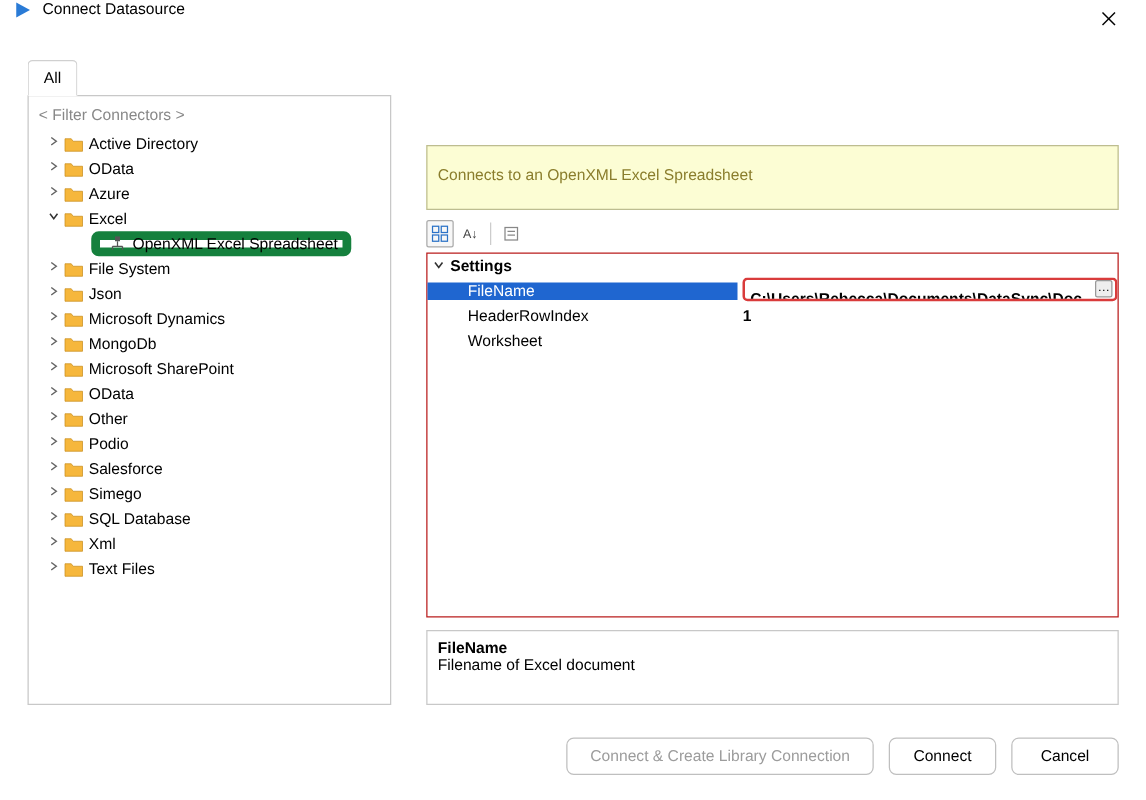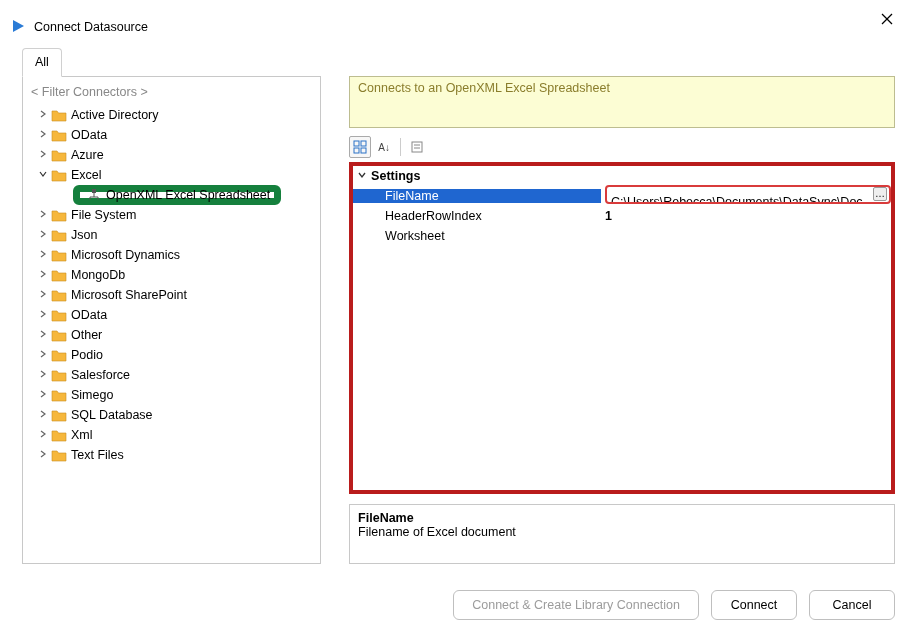--- a/index.html
+++ b/index.html
@@ -1,19 +1,19 @@
 <!DOCTYPE html>
 <html><head>
 <meta charset="utf-8">
 <style>
   * { box-sizing: border-box; font-family: "Segoe UI", Tahoma, sans-serif; }
   html, body { margin: 0; padding: 0; width: 917px; height: 640px; background: #fff; overflow: hidden; }
 
   
-  .titlebar { height: 34px; display: flex; align-items: flex-end; padding: 0 8px 0 10px; }
+  .titlebar { height: 34px; display: flex; align-items: flex-start; padding: 0 8px 0 10px; }
   .titlebar .app-icon { width: 16px; height: 16px; margin-right: 8px; }
   .titlebar .title { font-size: 12.5px; flex: 1; color: #000; }
   .titlebar .close { width: 44px; height: 30px; display: flex; align-items: center; justify-content: center; color: #000; }
 
   
   .tabs { position: absolute; left: 22px; top: 48px; display: flex; z-index: 2; }
   .tab { font-size: 12.5px; padding: 6px 12px 7px; border: 1px solid transparent; border-radius: 4px 4px 0 0; margin-right: 18px; cursor: default; }
   .tab.active { background: #fff; border-color: #d0d0d0; border-bottom-color: #fff; }
 
   
@@ -27,33 +27,33 @@
   .caret { width: 16px; text-align: center; color: #555; font-size: 10px; }
   .folder-icon { width:16px; height:16px; margin-right:4px; }
   .conn-icon { width:16px; height:16px; margin:0 4px 0 2px; display:inline-flex; align-items:center; justify-content:center; }
   .indent1 { padding-left: 6px; }
   .indent2 { padding-left: 28px; }
   .tree-text { }
   .highlight-box { border: 7px solid #15803d; border-radius: 6px; padding: 0 4px; display: inline-flex; align-items: center; height: 20px; }
 
   
   .right-panel { flex: 1; display: flex; flex-direction: column; }
-  .banner { background: #fcfdd4; border: 1px solid #bdbd90; font-size: 12.5px; color: #8a7d2c; padding: 4px 8px; height: 52px; }
+  .banner { background: #fcfdd4; border: 1px solid #bdbd90; font-size: 12.5px; color: #8a7d2c; padding: 16px 8px; height: 52px; margin-top: 40px; }
   .toolbar { margin-top: 6px; display: flex; gap: 2px; padding: 2px 0 4px; }
   .tb-btn { width: 22px; height: 22px; border: 1px solid #aaa; border-radius: 2px; display:flex; align-items:center; justify-content:center; background:#f7f7f7; }
   .tb-btn.flat { border-color: transparent; background: transparent; }
-  .prop-grid { flex:1; border:4px solid #b91c1c; display:flex; flex-direction:column; font-size:12.5px; }
+  .prop-grid { flex:1; border:1px solid #b91c1c; display:flex; flex-direction:column; font-size:12.5px; }
   .group-header { display:flex; align-items:center; padding:3px 4px; font-weight:600; }
   .group-header .chev { width:14px; display:inline-block; }
   .prop-row { display:flex; height:20px; align-items:center; }
   .prop-label { width:248px; padding-left:32px; }
   .prop-val { flex:1; padding-left:4px; overflow:hidden; text-overflow:ellipsis; white-space:nowrap; position:relative; }
   .prop-row.selected { }
   .prop-row.selected .prop-label { background:#1f66d0; color:#fff; }
-  .prop-row.selected .prop-val-inner { border:2px solid #d93b3b; border-radius:4px; font-weight:400; padding:8px 16px 0 4px; display:inline-block; height:19px; line-height:15px; width:100%; overflow:hidden; text-overflow:ellipsis; white-space:nowrap; }
+  .prop-row.selected .prop-val-inner { border:2px solid #d93b3b; border-radius:4px; font-weight:700; padding:8px 16px 0 4px; display:inline-block; height:19px; line-height:15px; width:100%; overflow:hidden; text-overflow:ellipsis; white-space:nowrap; }
   .ellipsis-btn { position:absolute; right:4px; top:2px; width:14px; height:14px; font-size:10px; line-height:12px; text-align:center; background:#eee; border:1px solid #999; border-radius:2px; }
 
   .desc-box { border:1px solid #c8c8c8; padding:6px 8px; height:60px; margin-top:10px; font-size:12.5px; }
   .desc-box .dt { font-weight:700; }
 
   
   .button-row { position:absolute; right:22px; bottom:20px; display:flex; gap:12px; }
   .btn { min-width:86px; height:30px; padding:0 18px; background:#fff; border:1px solid #bfbfbf; border-radius:6px; font-size:12.5px; display:flex; align-items:center; justify-content:center; }
   .btn.wide { min-width:224px; color:#9c9c9c; }
 </style>

